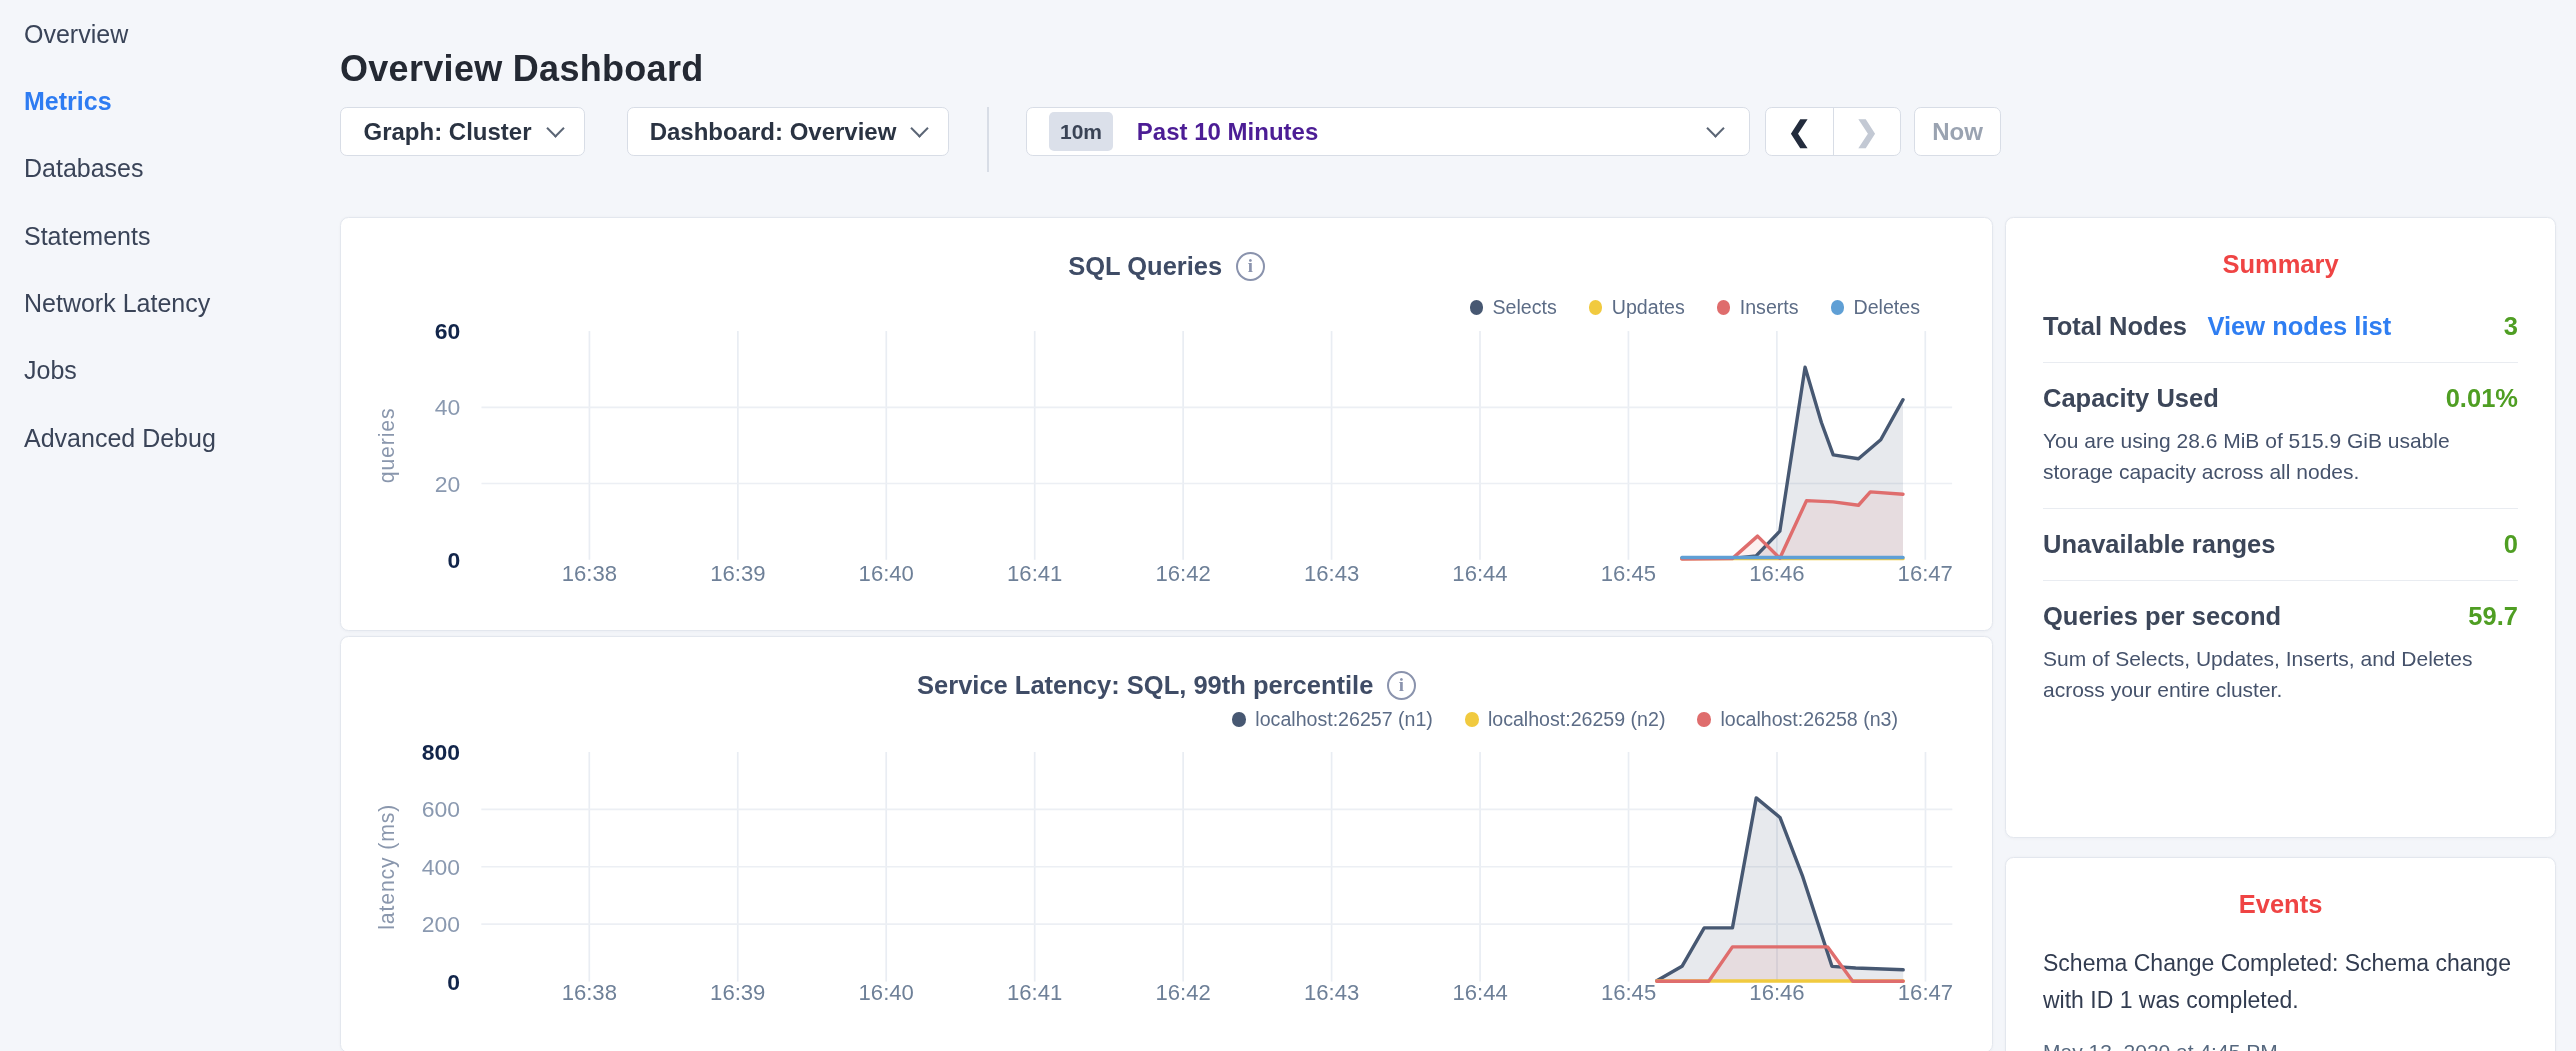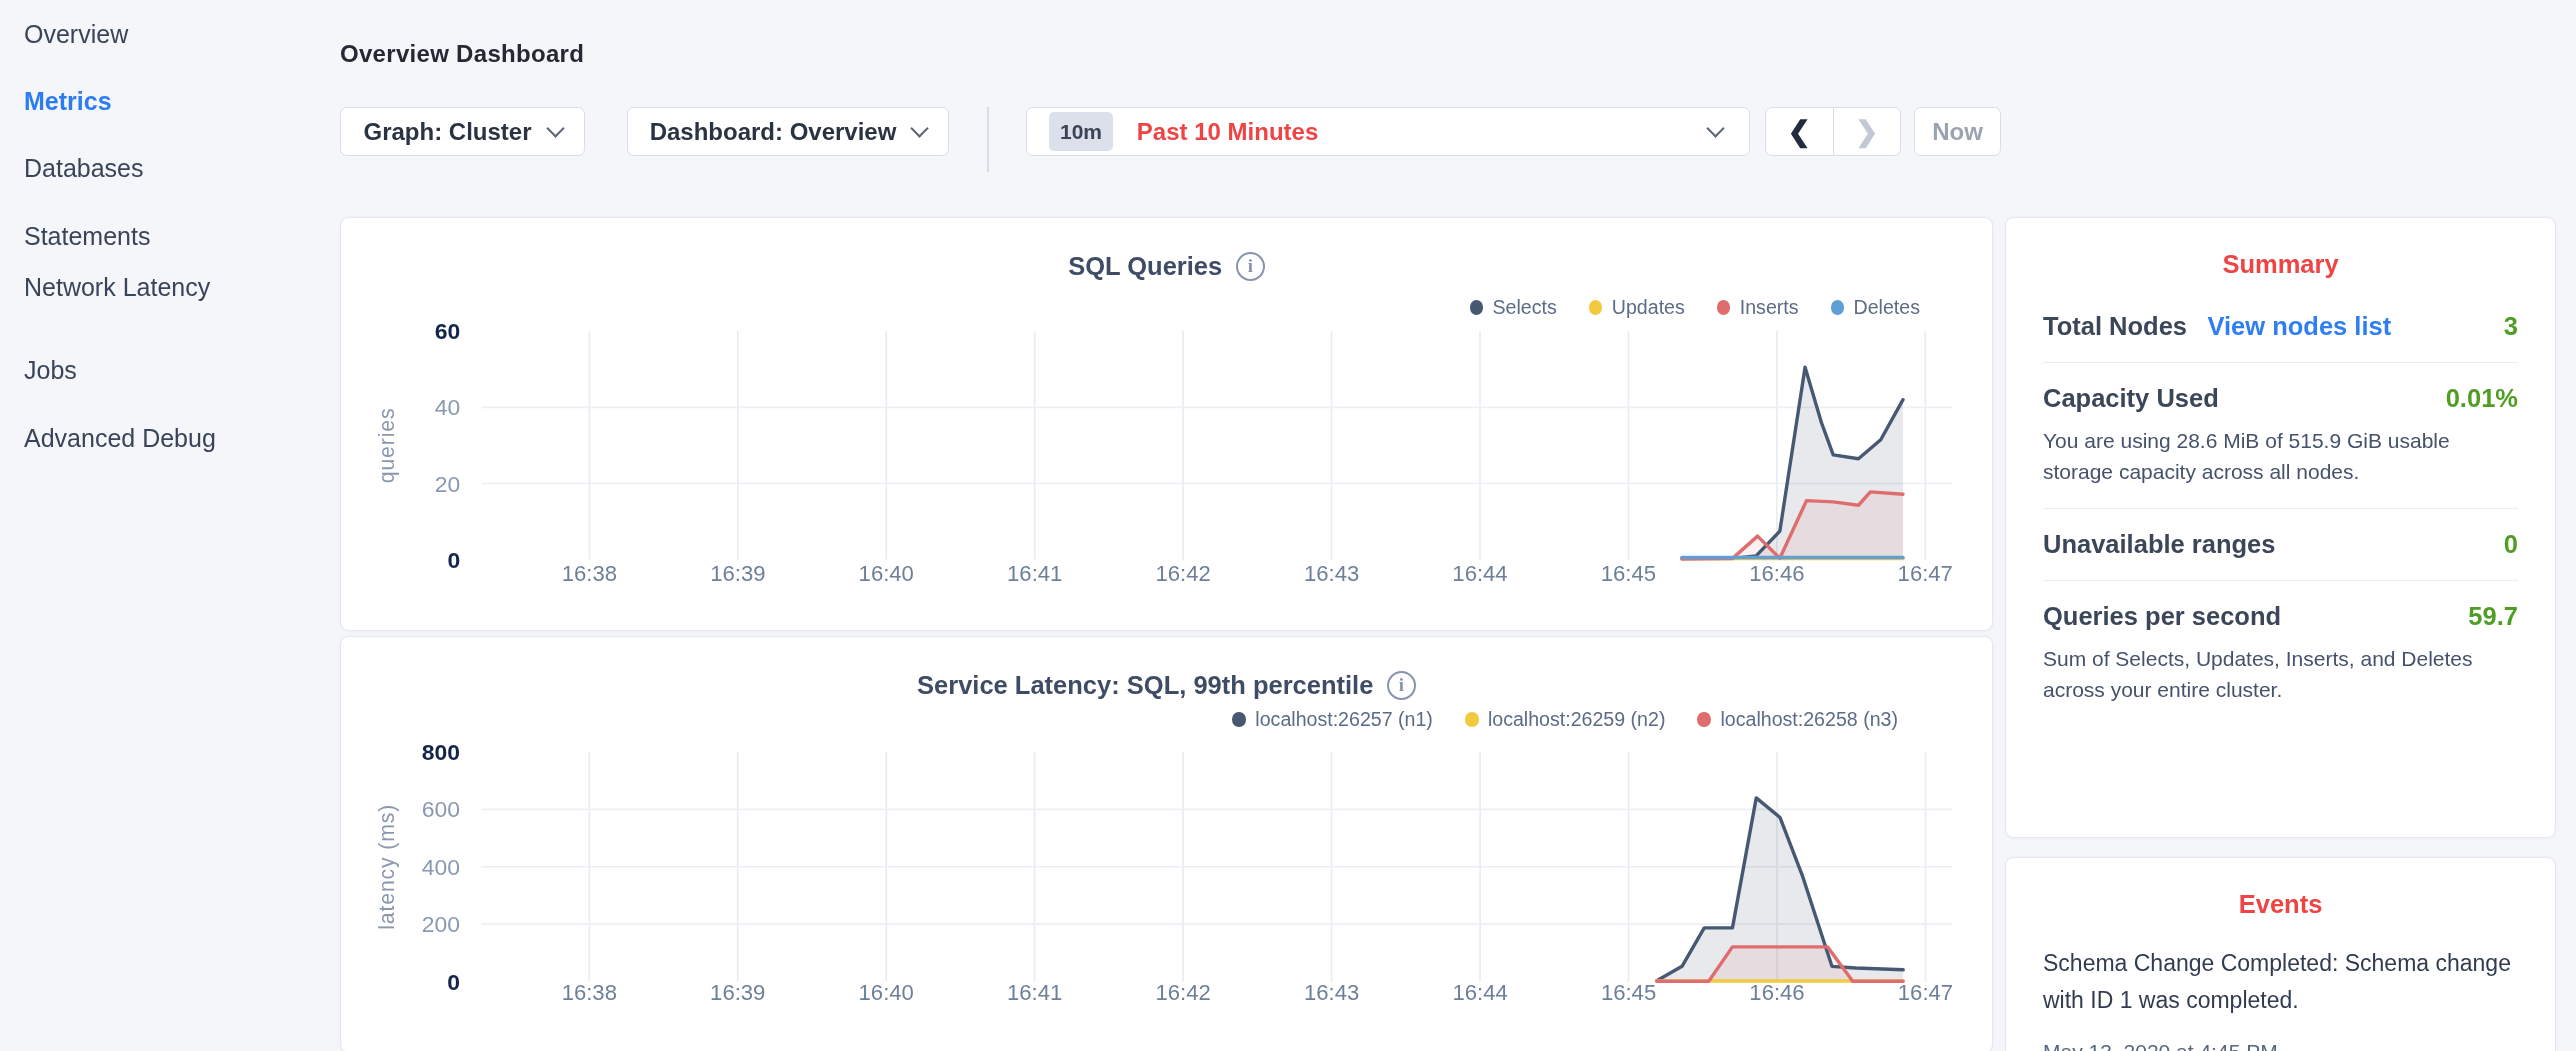--- a/index.html
+++ b/index.html
@@ -6,33 +6,33 @@
   body{
     width:2576px;height:1051px;overflow:hidden;position:relative;
     background:#f4f6fa;color:#3a4458;
     font-family:"Liberation Sans",sans-serif;
   }
   
   .sidebar{position:absolute;left:0;top:0;width:340px;height:100%}
   .nav-item{position:absolute;left:24px;font-size:25px;color:#3a4458;cursor:pointer;white-space:nowrap}
   .nav-item.active{color:#2e7cf2;font-weight:700}
   
-  .main-title{position:absolute;left:340px;top:24px;font-size:24px;font-weight:700;color:#242933;letter-spacing:0.3px}
+  .main-title{position:absolute;left:340px;top:24px;font-size:36px;font-weight:700;color:#242933;letter-spacing:0.3px}
   .tb{position:absolute;top:107px;height:49px;background:#fff;border:1.7px solid #d8dde6;border-radius:6.8px;
       display:flex;align-items:center;justify-content:center;gap:17px;
       font-size:24px;font-weight:700;color:#2a3342;box-sizing:border-box;cursor:pointer}
   .caret{width:11px;height:11px;border-right:2.6px solid #5b6575;border-bottom:2.6px solid #5b6575;
          transform:rotate(45deg);margin-top:-6.8px;flex:none}
   #btn-graph{left:340px;width:245px}
   #btn-dash{left:627px;width:322px}
   .tb-divider{position:absolute;left:987px;top:107px;width:1.7px;height:65px;background:#d8dde6}
   #time-box{left:1026px;top:107px;width:724px;justify-content:flex-start;padding:0 22px}
   #time-box .caret{position:absolute;right:27px}
   .range-badge{background:#dbe0ea;border-radius:5.1px;padding:7.7px 11px;font-size:21px;font-weight:700;color:#3a4456;flex:none}
-  .range-label{font-size:24px;font-weight:700;color:#ef4444;margin-left:6.8px}
+  .range-label{font-size:24px;font-weight:700;color:#4c1d95;margin-left:6.8px}
   #nav-arrows{left:1765px;width:136px;padding:0;gap:0}
   .arrow-half{width:67px;height:100%;display:flex;align-items:center;justify-content:center;font-size:28px;font-weight:700}
   .arrow-half:first-child{border-right:1.7px solid #d8dde6}
   .arrow-prev{color:#232c3d}
   .arrow-next{color:#c3c9d4}
   #btn-now{left:1914px;width:87px;color:#9aa3b1}
   
   .card{position:absolute;background:#fff;border:1.7px solid #e3e7ee;border-radius:8.5px;box-sizing:border-box;
         box-shadow:0 0.9px 2.6px rgba(40,50,70,.04)}
   #chart-card-1{left:340px;top:217px;width:1653px;height:414px}
@@ -65,21 +65,21 @@
   .event-time{margin-top:21px;font-size:21px;color:#56687f}
 </style>
 </head>
 <body>
 
 <aside class="sidebar" id="sidebar">
     <div class="nav-item" style="top: 19.6px;">Overview</div>
     <div class="nav-item active" style="top: 87px;">Metrics</div>
     <div class="nav-item" style="top: 154px;">Databases</div>
     <div class="nav-item" style="top: 222px;">Statements</div>
-    <div class="nav-item" style="top: 273px;">Network Latency</div>
+    <div class="nav-item" style="top: 289px;">Network Latency</div>
     <div class="nav-item" style="top: 356px;">Jobs</div>
     <div class="nav-item" style="top: 424px;">Advanced Debug</div>
   </aside>
 
 <h1 class="main-title">Overview Dashboard</h1>
 
 <div class="tb" id="btn-graph">
   <span>Graph: Cluster</span>
   <span class="caret"></span>
 </div>

